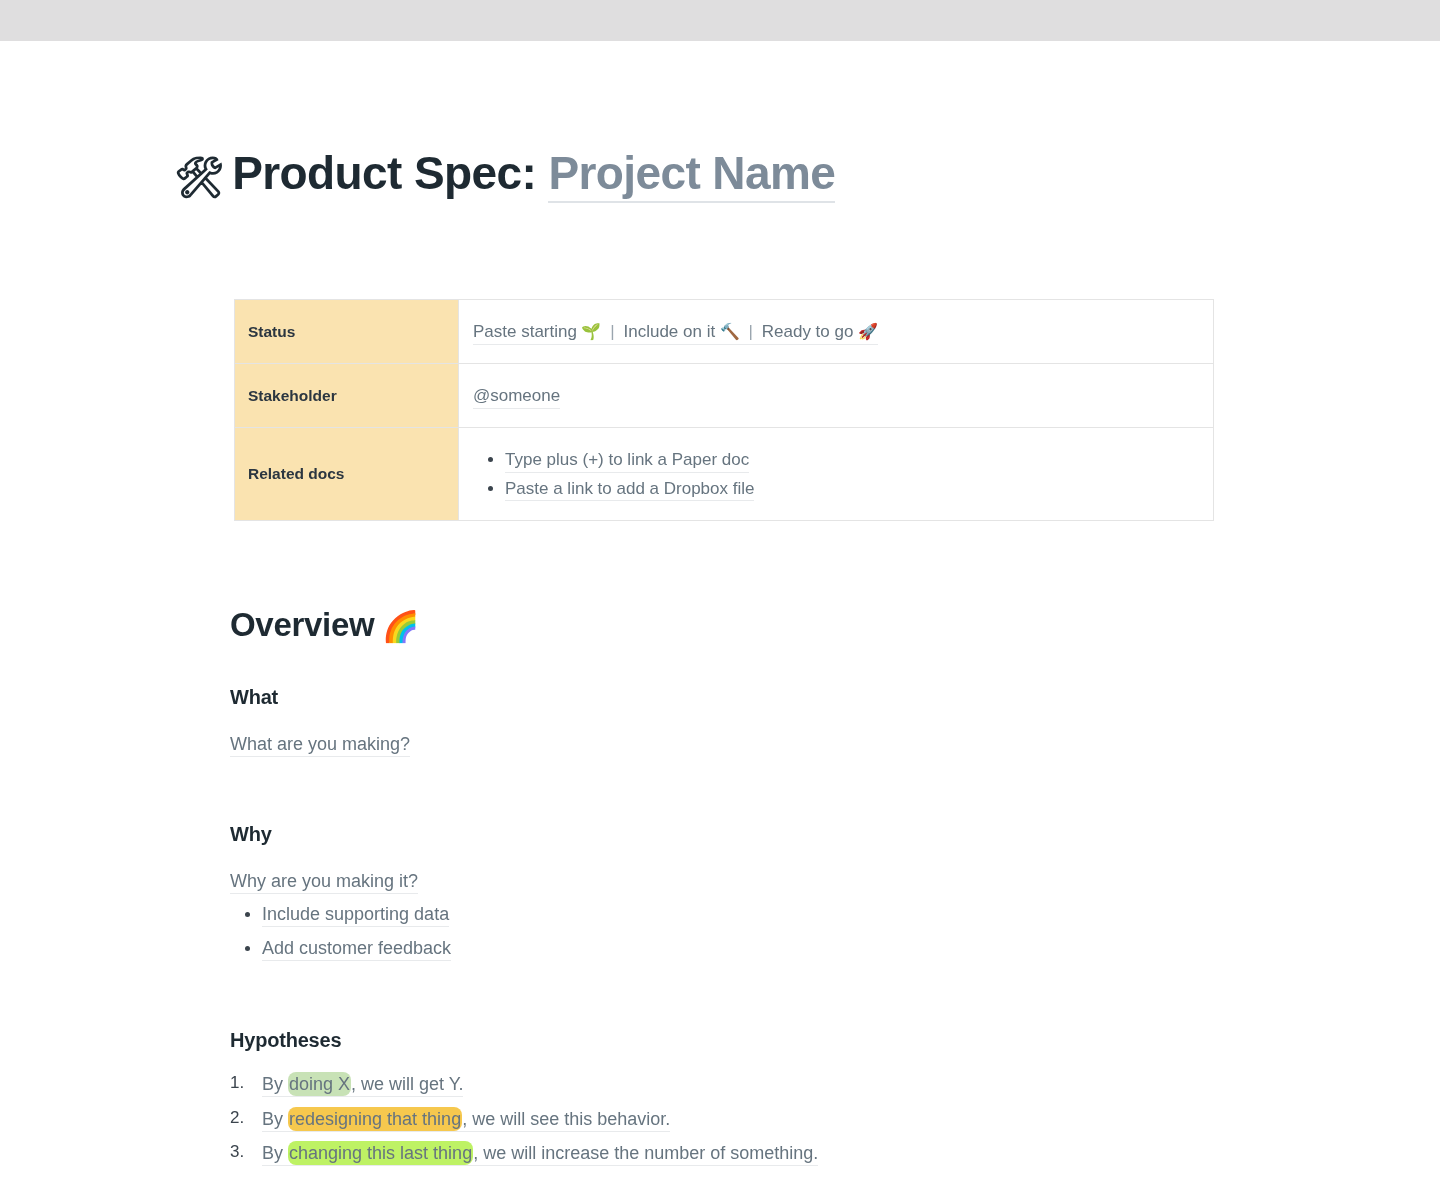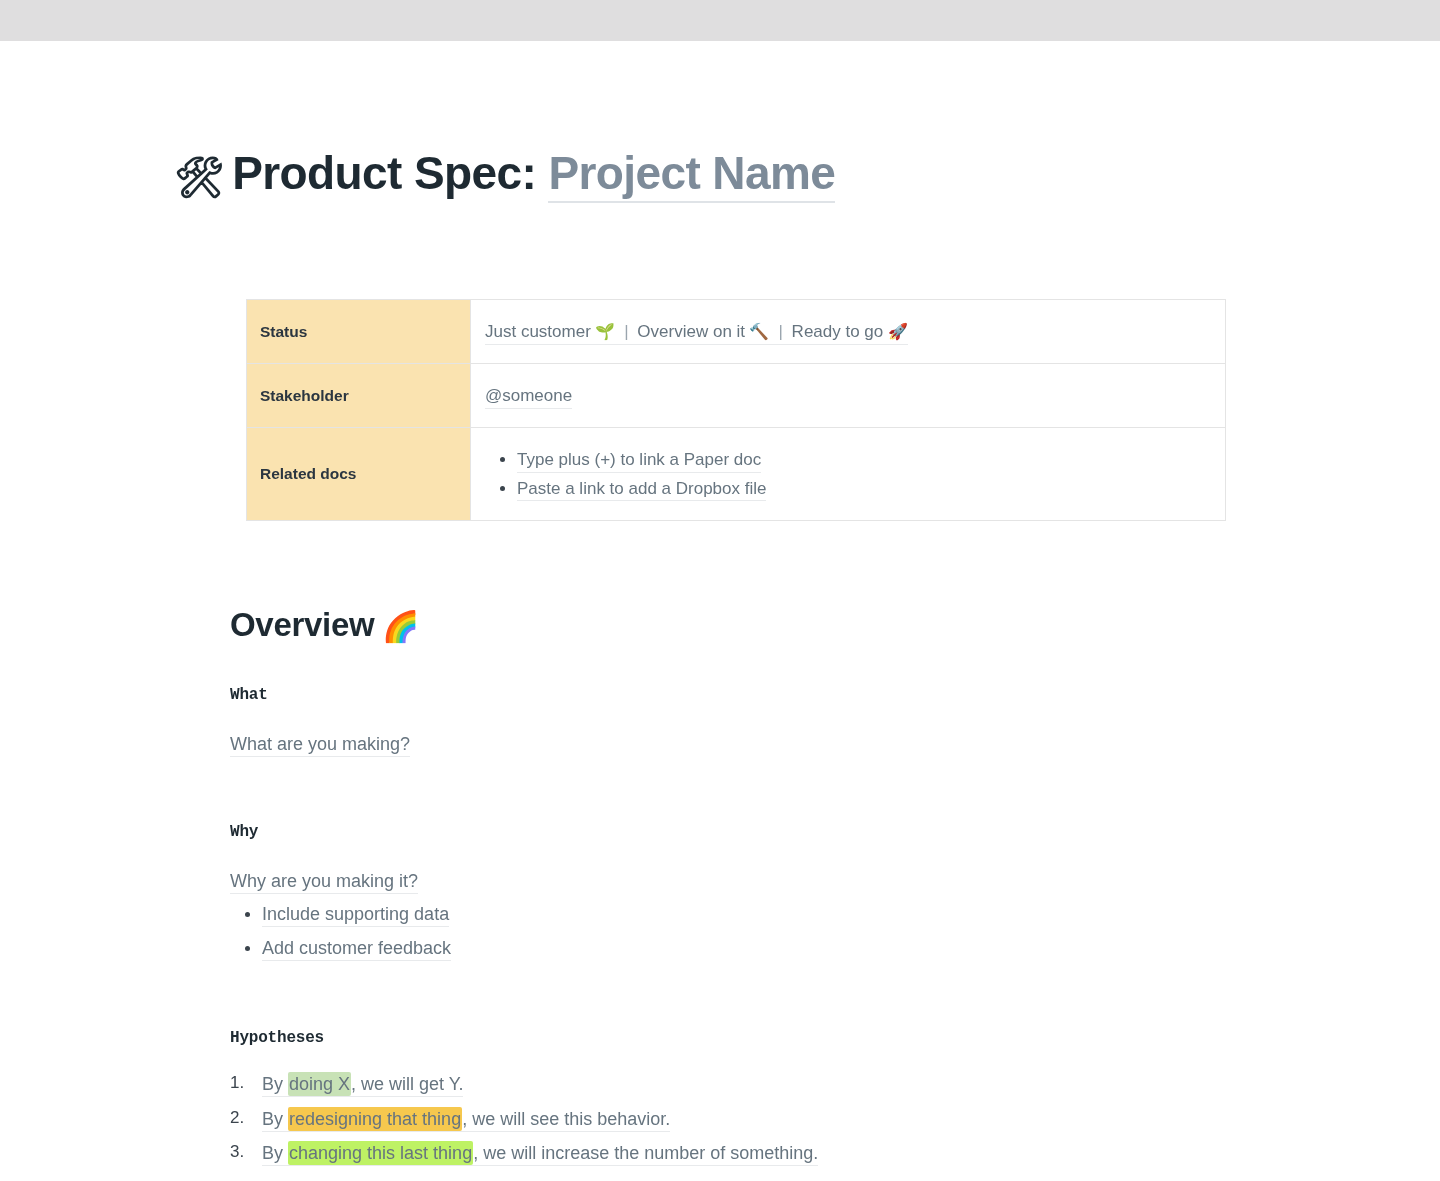--- a/index.html
+++ b/index.html
@@ -61,21 +61,21 @@
   .title-placeholder {
     color: #7d8b99;
     font-weight: 700;
     border-bottom: 2px solid #dfe3e7;
     padding-bottom: 2px;
   }
 
   
   .spec-table {
     position: absolute;
-    left: 16px;
+    left: 4px;
     top: 258px;
     width: 980px;
     border-collapse: collapse;
     table-layout: fixed;
   }
   .spec-table td {
     border: 1px solid #e4e4e4;
     vertical-align: middle;
     padding: 0;
   }
@@ -138,25 +138,24 @@
     font-weight: 700;
     color: #1e2a32;
     letter-spacing: -0.3px;
     white-space: nowrap;
   }
   .h1 .emoji { font-size: 30px; margin-left: 8px; vertical-align: -1px; }
 
   .h2 {
     position: absolute;
     left: 0;
-    font-size: 16px;
+    font-size: 20px;
     font-weight: 700;
     color: #1e2a32;
     letter-spacing: -0.2px;
-    font-family: Liberation Mono, monospace;
   }
 
   .para {
     position: absolute;
     left: 0;
     font-size: 18px;
     color: #66747f;
     line-height: 1.45;
   }
 
@@ -200,21 +199,21 @@
     font-size: 17px;
     font-weight: 400;
   }
 
   .uline {
     border-bottom: 1px solid #e8eaec;
     display: inline-block;
     line-height: 1.35;
   }
 
-  .hl { padding: 2px 1px; border-radius: 2px; }
+  .hl { padding: 2px 1px; border-radius: 8px; }
   .hl-green  { background: #c8e2b6; }
   .hl-orange { background: #f6c84e; }
   .hl-blue   { background: #bef264; }
 </style>
 </head>
 <body>
 
 <div class="topbar"></div>
 
 <div class="page">
@@ -223,24 +222,24 @@
     <div class="doc-title">
       <span class="emoji">🛠</span><span>Product Spec:</span>
       <span class="title-placeholder">Project Name</span>
     </div>
 
     <table class="spec-table">
       <tbody>
         <tr class="row-status">
           <td class="k">Status</td>
           <td class="v">
-            <span class="ph"><span>Just customer</span>
+            <span class="ph"><span>Paste starting</span>
               <span class="em">🌱</span>
               <span class="sep">|</span>
-              <span>Overview on it</span>
+              <span>Include on it</span>
               <span class="em">🔨</span>
               <span class="sep">|</span>
               <span>Ready to go</span>
               <span class="em">🚀</span></span>
           </td>
         </tr>
 
 
         <tr class="row-stake">
           <td class="k">Stakeholder</td>

